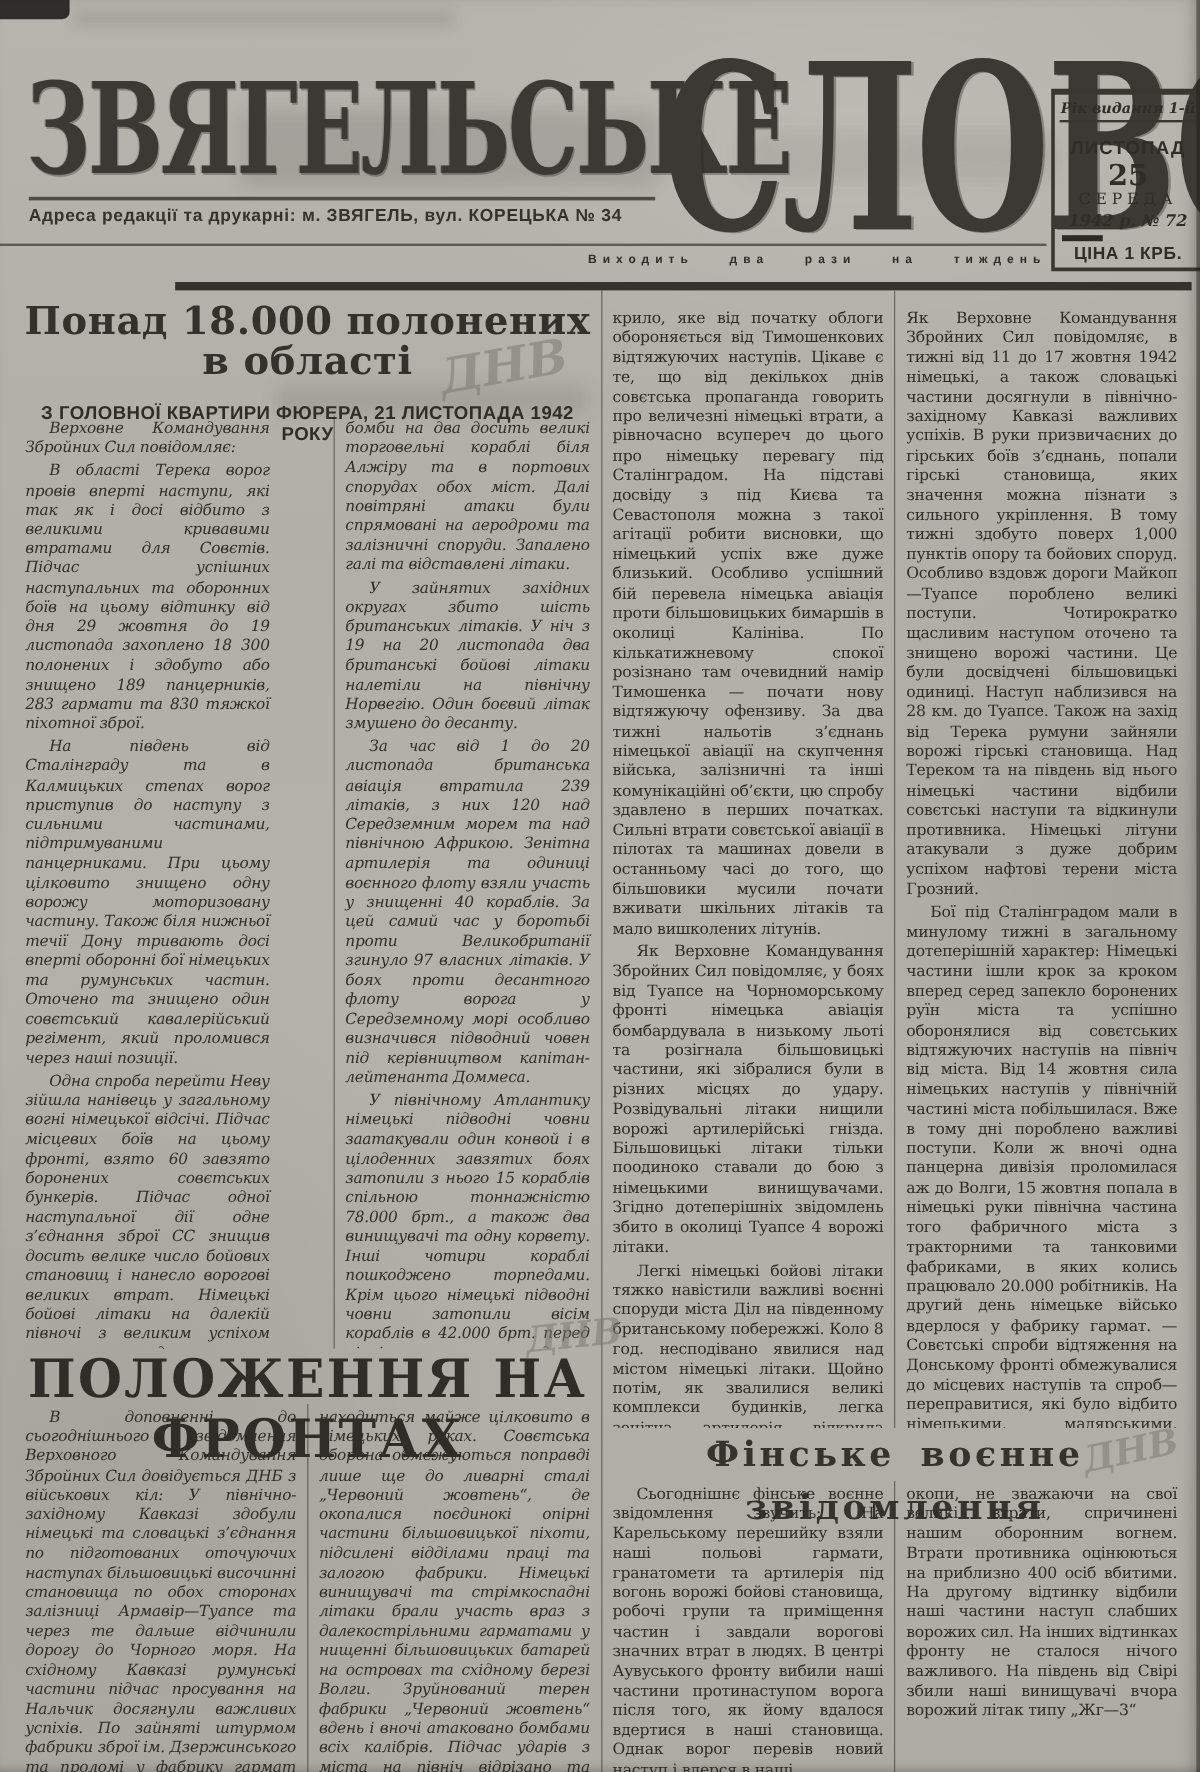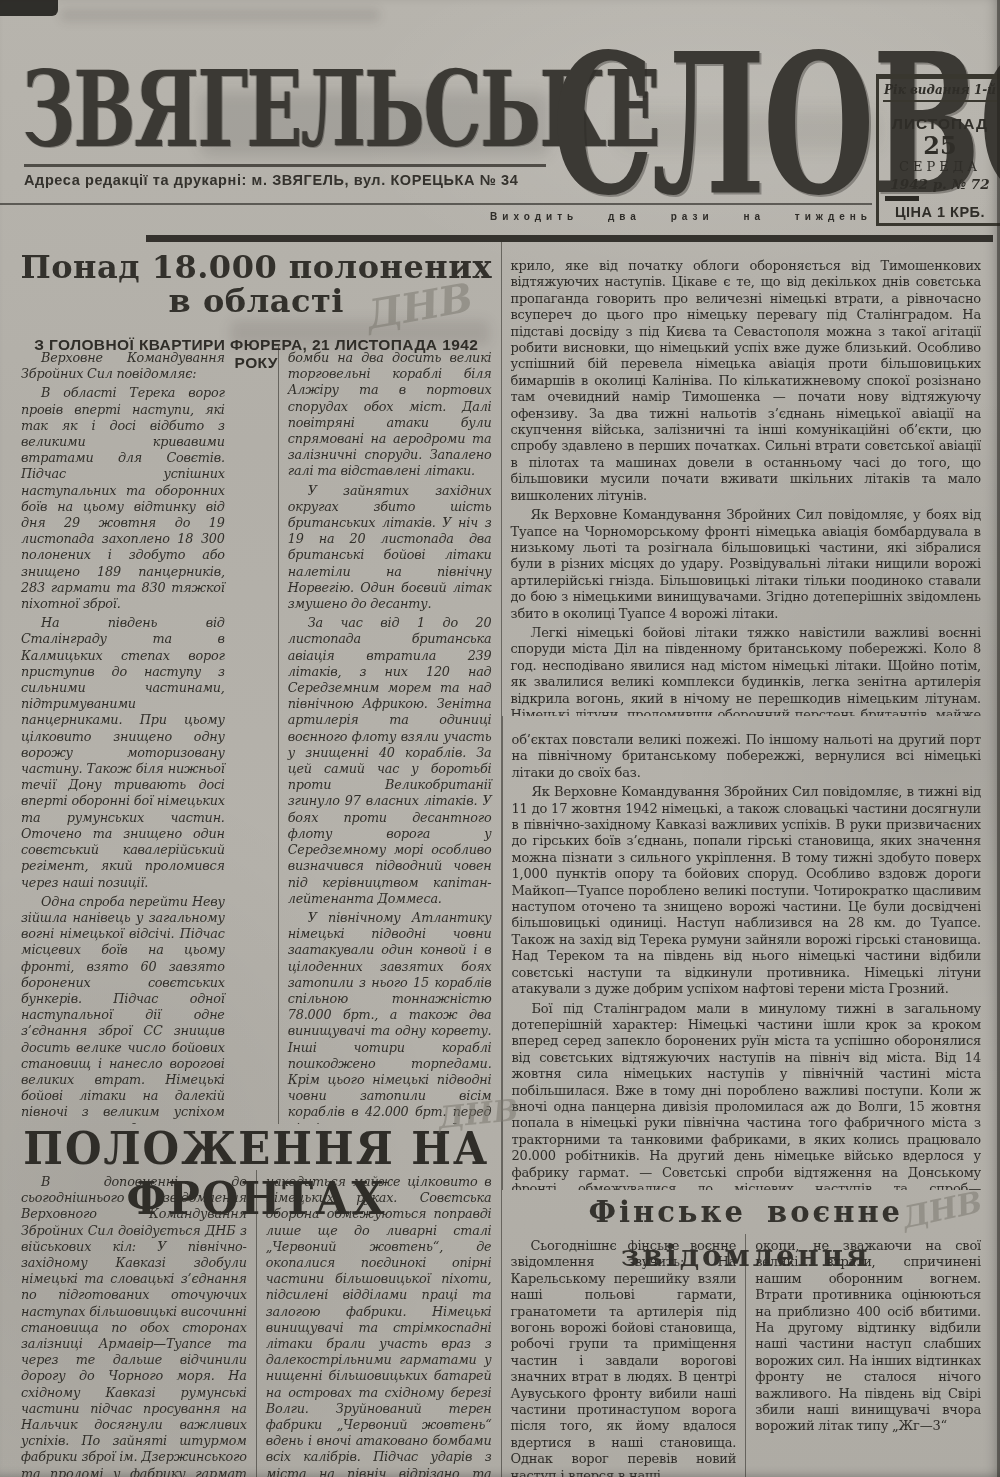--- a/index.html
+++ b/index.html
@@ -53,21 +53,21 @@
   .right .col{font-size:13px;line-height:16.4px;letter-spacing:-0.2px;color:#2e2c28;}
   .art1-head{height:96px;text-align:center;padding-top:8px;}
   .headline1{font-weight:bold;font-size:32px;line-height:34px;color:#33312c;letter-spacing:0.5px;}
   .subhead{font-family:"Liberation Sans",sans-serif;font-weight:bold;font-size:15.5px;margin-top:18px;letter-spacing:0.4px;color:#2f2d28;}
   .headline2{height:46px;text-align:center;font-weight:bold;font-size:42px;line-height:48px;
     letter-spacing:2px;color:#2f2d28;transform:scaleY(1.05);transform-origin:top center;}
   .headline3{height:44px;text-align:center;font-weight:bold;font-size:29px;line-height:44px;
     letter-spacing:3px;word-spacing:8px;color:#35332e;}
   .sect-left-cols{height:778px;gap:44px;}
   .sect-left-bottom{flex:1;}
-  .sect-right-cols{height:948px;flex-direction:column;}
+  .sect-right-cols{height:948px;}
   .right .sect-right-cols .col{padding-top:16px;}
   .sect-right-bottom{flex:1;}
   
   .pencil{position:absolute;font-family:"DejaVu Serif",serif;font-style:italic;font-weight:bold;
     color:#7d7a71;opacity:0.55;pointer-events:none;}
   .pencil.m1{left:366px;top:282px;font-size:40px;transform:rotate(-10deg);}
   .pencil.m2{left:438px;top:1096px;font-size:30px;transform:rotate(-6deg);}
   .pencil.m3{left:902px;top:1192px;font-size:30px;transform:rotate(-12deg);}
   
   .smudge{position:absolute;pointer-events:none;}
@@ -144,21 +144,20 @@
     </div>
 
     <div class="half right">
       <div class="two-col sect-right-cols">
         <div class="col continued">
             <p>крило, яке від початку облоги обороняється від Тимошенкових відтяжуючих наступів. Цікаве є те, що від декількох днів совєтська пропаганда говорить про величезні німецькі втрати, а рівночасно всупереч до цього про німецьку перевагу під Сталінградом. На підставі досвіду з під Києва та Севастополя можна з такої агітації робити висновки, що німецький успіх вже дуже близький. Особливо успішний бій перевела німецька авіація проти більшовицьких бимаршів в околиці Калініва. По кількатижневому спокої розізнано там очевидний намір Тимошенка — почати нову відтяжуючу офензиву. За два тижні нальотів з’єднань німецької авіації на скупчення війська, залізничні та інші комунікаційні об’єкти, цю спробу здавлено в перших початках. Сильні втрати совєтської авіації в пілотах та машинах довели в останньому часі до того, що більшовики мусили почати вживати шкільних літаків та мало вишколених літунів.</p>
             <p>Як Верховне Командування Збройних Сил повідомляє, у боях від Туапсе на Чорноморському фронті німецька авіація бомбардувала в низькому льоті та розігнала більшовицькі частини, які зібралися були в різних місцях до удару. Розвідувальні літаки нищили ворожі артилерійські гнізда. Більшовицькі літаки тільки поодиноко ставали до бою з німецькими винищувачами. Згідно дотеперішніх звідомлень збито в околиці Туапсе 4 ворожі літаки.</p>
             <p>Легкі німецькі бойові літаки тяжко навістили важливі воєнні споруди міста Діл на південному британському побережжі. Коло 8 год. несподівано явилися над містом німецькі літаки. Щойно потім, як звалилися великі комплекси будинків, легка зенітна артилерія відкрила вогонь, який в нічому не перешкодив німецьким літунам. Німецькі літуни, проломивши оборонний перстень британців, майже годину кидали розривні та запалюючі бомби на докові та фабричні споруди. В атакованих</p>
           </div>
         <div class="col continued">
-            <p>об’єктах повстали великі пожежі. По іншому нальоті на другий порт на північному британському побережжі, вернулися всі німецькі літаки до своїх баз.</p>
             <p>Як Верховне Командування Збройних Сил повідомляє, в тижні від 11 до 17 жовтня 1942 німецькі, а також словацькі частини досягнули в північно-західному Кавказі важливих успіхів. В руки призвичаєних до гірських боїв з’єднань, попали гірські становища, яких значення можна пізнати з сильного укріплення. В тому тижні здобуто поверх 1,000 пунктів опору та бойових споруд. Особливо вздовж дороги Майкоп—Туапсе пороблено великі поступи. Чотирократко щасливим наступом оточено та знищено ворожі частини. Це були досвідчені більшовицькі одиниці. Наступ наблизився на 28 км. до Туапсе. Також на захід від Терека румуни зайняли ворожі гірські становища. Над Тереком та на південь від нього німецькі частини відбили совєтські наступи та відкинули противника. Німецькі літуни атакували з дуже добрим успіхом нафтові терени міста Грозний.</p>
             <p>Бої під Сталінградом мали в минулому тижні в загальному дотеперішній характер: Німецькі частини ішли крок за кроком вперед серед запекло боронених руїн міста та успішно оборонялися від совєтських відтяжуючих наступів на північ від міста. Від 14 жовтня сила німецьких наступів у північній частині міста побільшилася. Вже в тому дні пороблено важливі поступи. Коли ж вночі одна панцерна дивізія проломилася аж до Волги, 15 жовтня попала в німецькі руки північна частина того фабричного міста з тракторними та танковими фабриками, в яких колись працювало 20.000 робітників. На другий день німецьке військо вдерлося у фабрику гармат. — Совєтські спроби відтяження на Донському фронті обмежувалися до місцевих наступів та спроб—переправитися, які було відбито німецькими, мадярськими, італійськими та румунськими військами.</p>
           </div>
       </div>
       <div class="headline3">Фінське воєнне звідомлення</div>
       <div class="two-col sect-right-bottom">
         <div class="col">
             <p>Сьогоднішнє фінське воєнне звідомлення звучить: На Карельському перешийку взяли наші польові гармати, гранатомети та артилерія під вогонь ворожі бойові становища, робочі групи та приміщення частин і завдали ворогові значних втрат в людях. В центрі Аувуського фронту вибили наші частини протинаступом ворога після того, як йому вдалося вдертися в наші становища. Однак ворог перевів новий наступ і вдерся в наші</p>
           </div>
         <div class="col continued">

